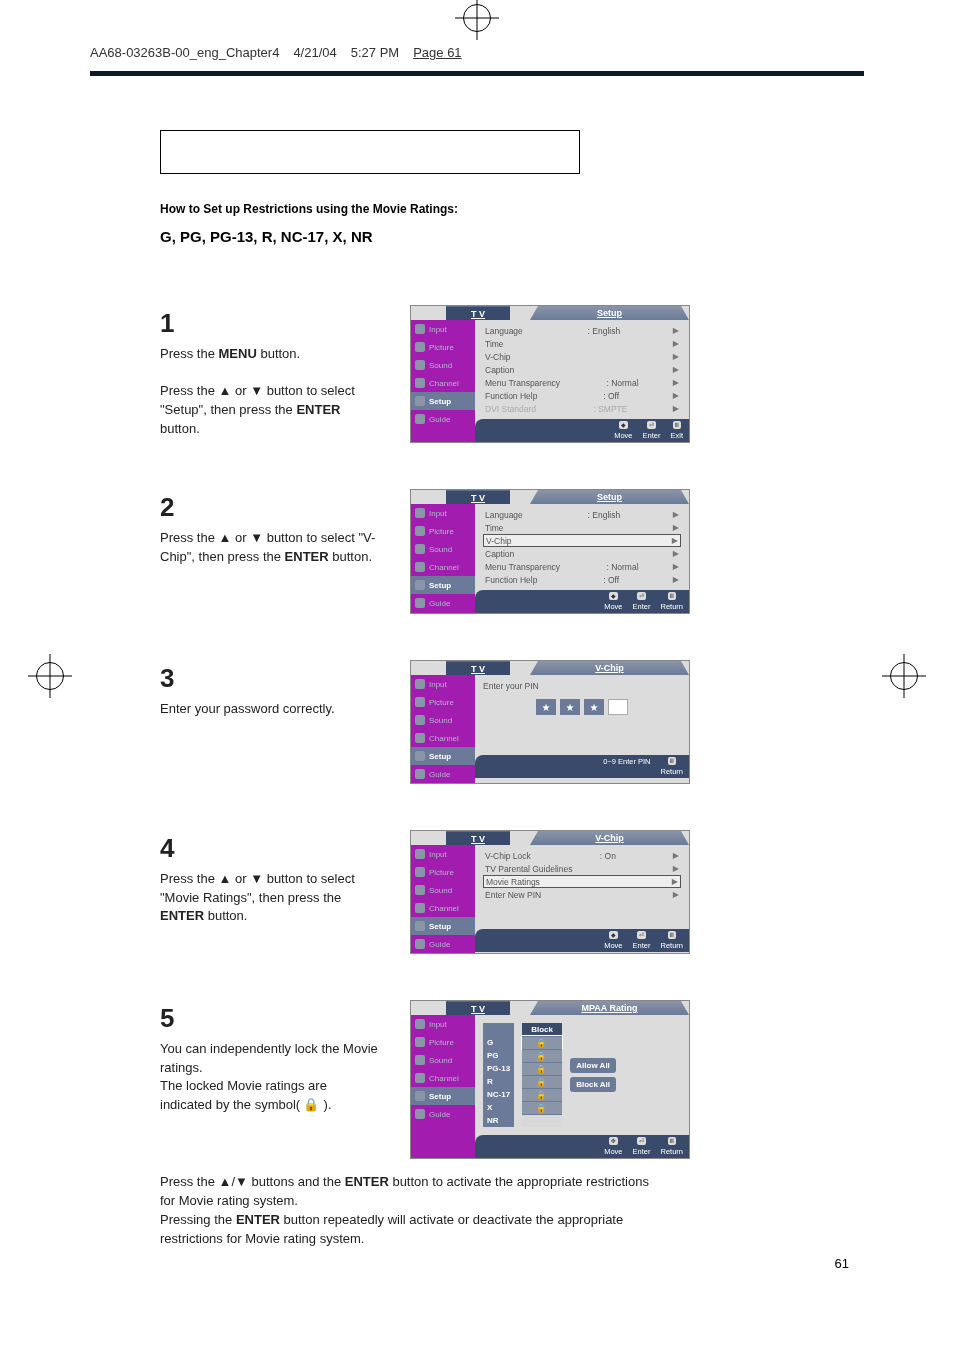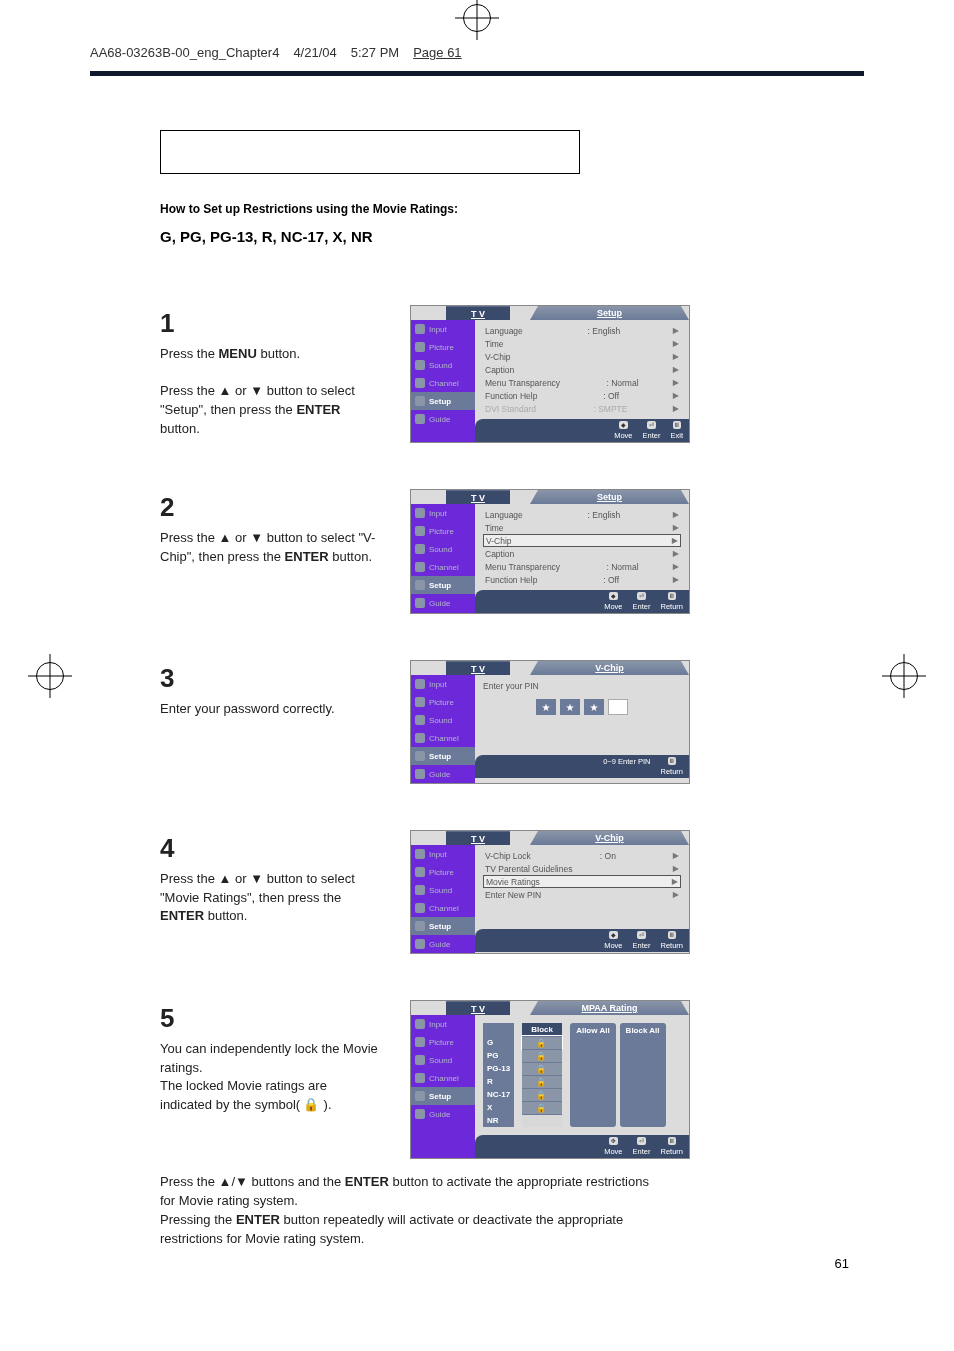--- a/index.html
+++ b/index.html
@@ -153,21 +153,21 @@
     justify-content: center;
     margin-left: 20px;
     clip-path: polygon(8px 0, calc(100% - 8px) 0, 100% 100%, 0 100%);
     text-decoration: underline;
   }
   .osd-body {
     display: flex;
   }
   .osd-sidebar {
     width: 64px;
-    background: #6d28d9;
+    background: #a21caf;
     display: flex;
     flex-direction: column;
   }
   .osd-side-item {
     height: 18px;
     display: flex;
     align-items: center;
     gap: 4px;
     padding: 0 4px;
     color: #b0b8c8;
@@ -279,21 +279,21 @@
     width: 40px;
     background: #8a95a8;
     border-top: 1px solid #6a7a98;
     display: flex;
     align-items: center;
     justify-content: center;
   }
   .mpaa-cell.last { background: #d8d8d8; }
   .mpaa-buttons {
     display: flex;
-    flex-direction: row;
+    flex-direction: column;
     gap: 4px;
     justify-content: center;
   }
   .mpaa-btn {
     background: #6a7a98;
     color: #fff;
     font-size: 8px;
     font-weight: bold;
     padding: 3px 6px;
     border-radius: 3px;

